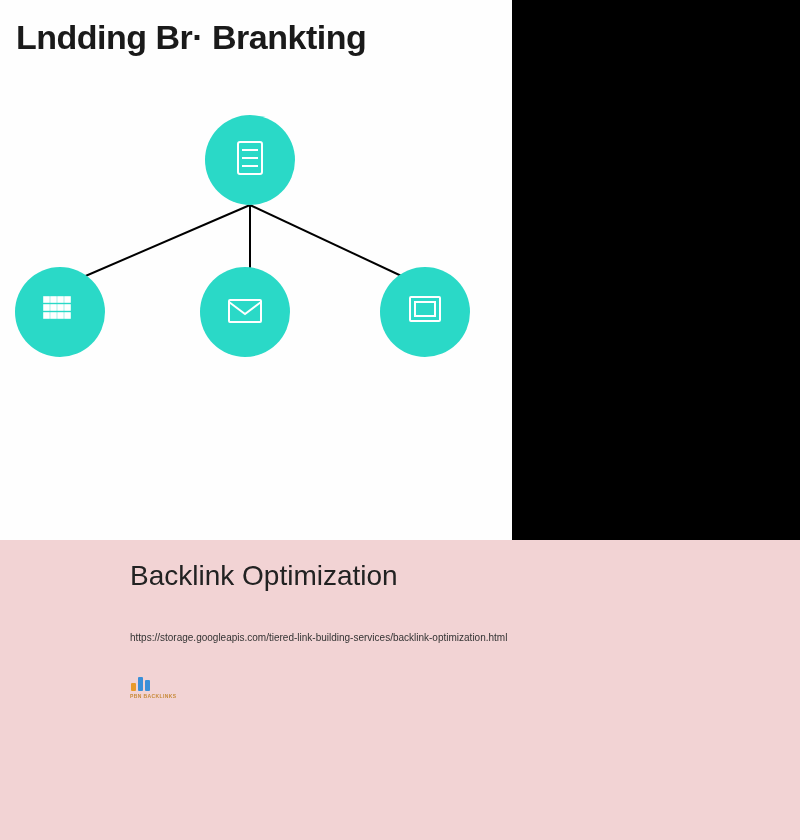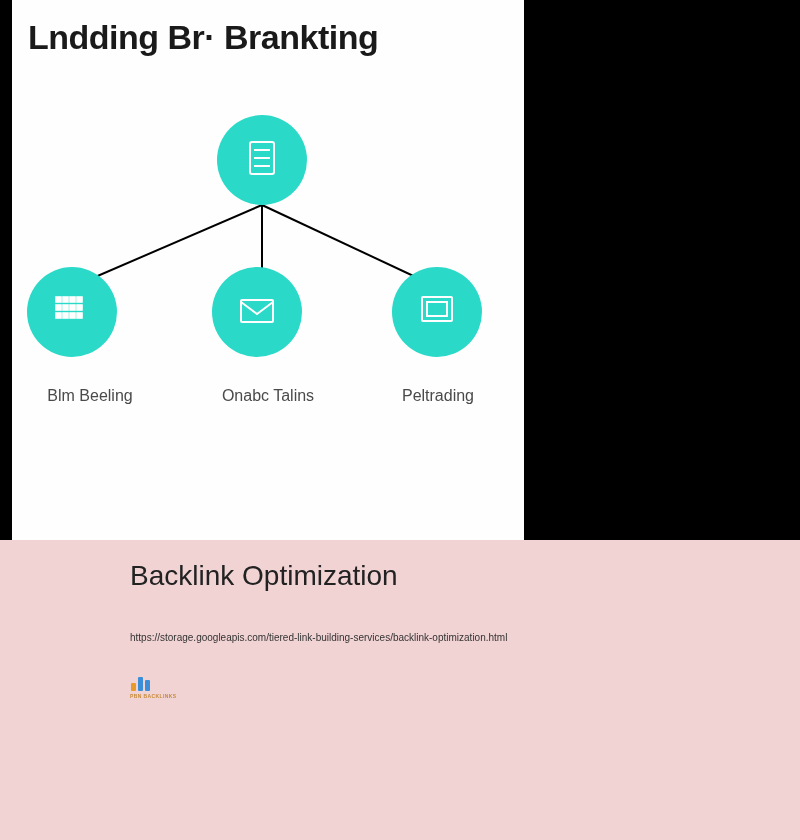--- a/index.html
+++ b/index.html
@@ -7,21 +7,21 @@
       width: 800px;
       height: 840px;
       font-family: -apple-system, BlinkMacSystemFont, "Segoe UI", Arial, sans-serif;
       background: #000;
       overflow: hidden;
       position: relative;
     }
     .upper-panel {
       position: absolute;
       top: 0;
-      left: 12px;
+      left: 0;
       width: 512px;
       height: 604px;
       background: #fefefe;
     }
     .title {
       font-size: 34px;
       font-weight: 700;
       color: #1a1a1a;
       padding: 18px 16px 0 16px;
       letter-spacing: -0.5px;
@@ -161,25 +161,20 @@
 
     <div class="node node-right">
       <span>
         <svg viewBox="0 0 44 44">
             <rect x="7" y="9" width="30" height="24" rx="1"></rect>
             <rect x="12" y="14" width="20" height="14"></rect>
           </svg>
       </span>
     </div>
 
-    <div class="labels">
-      <span class="lbl-left">Blm Beeling</span>
-      <span class="lbl-mid">Onabc Talins</span>
-      <span class="lbl-right">Peltrading</span>
-    </div>
 
   </div>
 </div>
 
 <div class="bottom-card">
   <div class="card-title">Backlink Optimization</div>
   <div class="card-url">https://storage.googleapis.com/tiered-link-building-services/backlink-optimization.html</div>
   <div class="logo-row">
     <div class="logo-icon">
       <div class="bar b1"></div>

